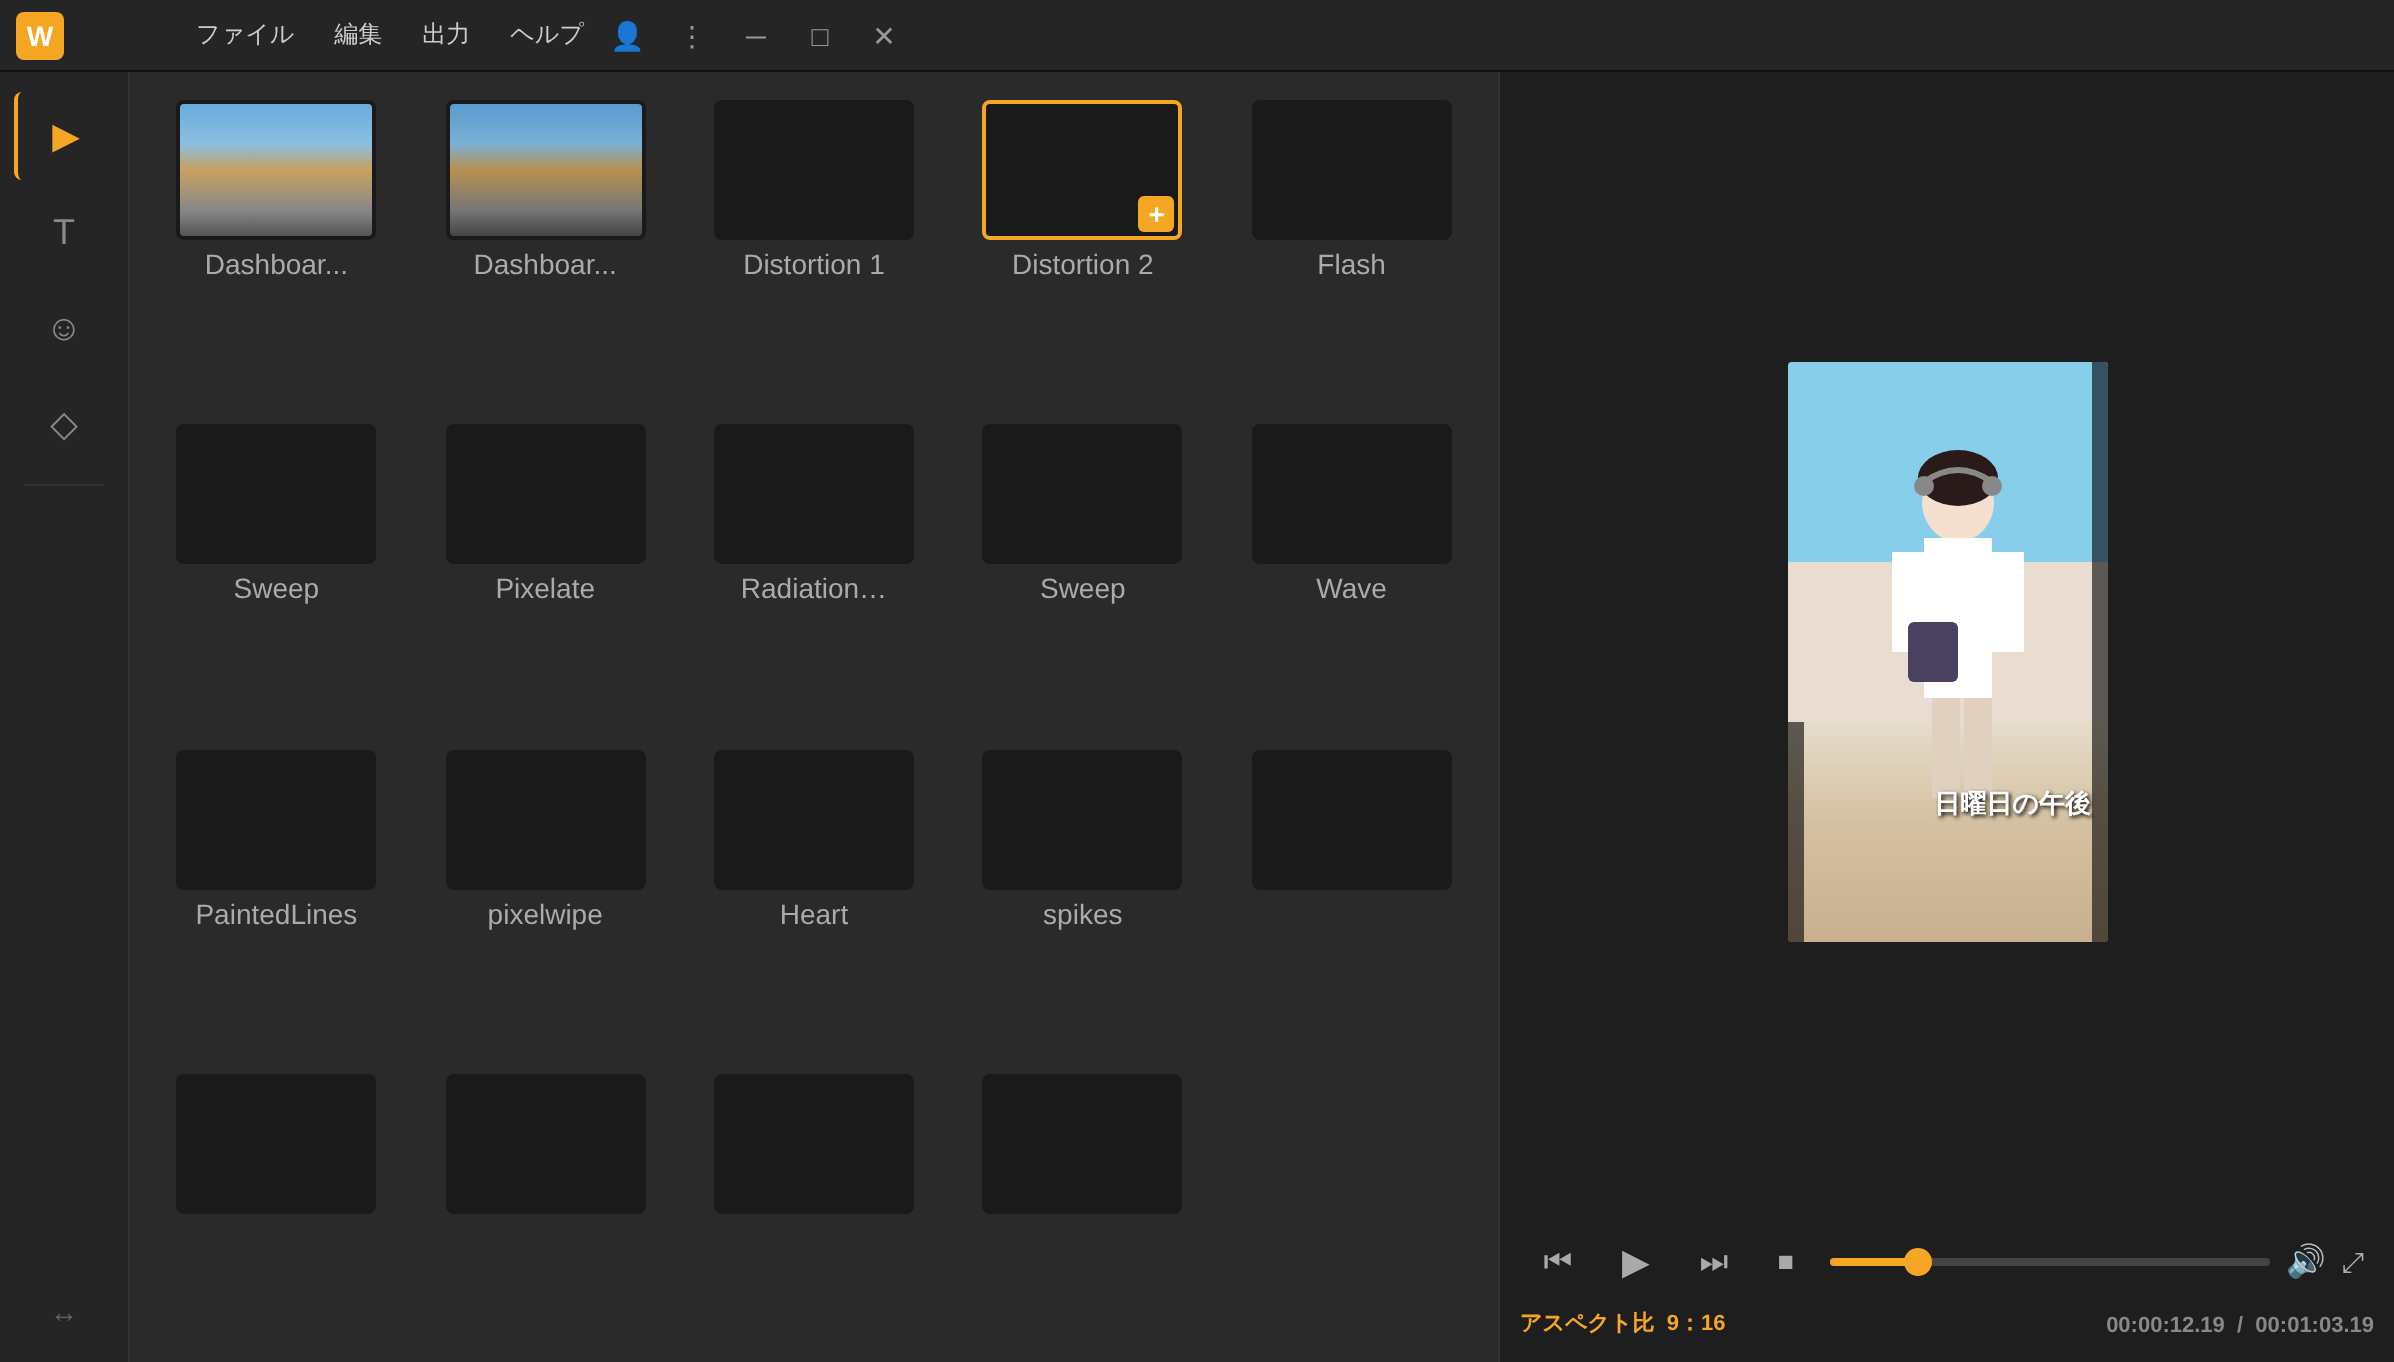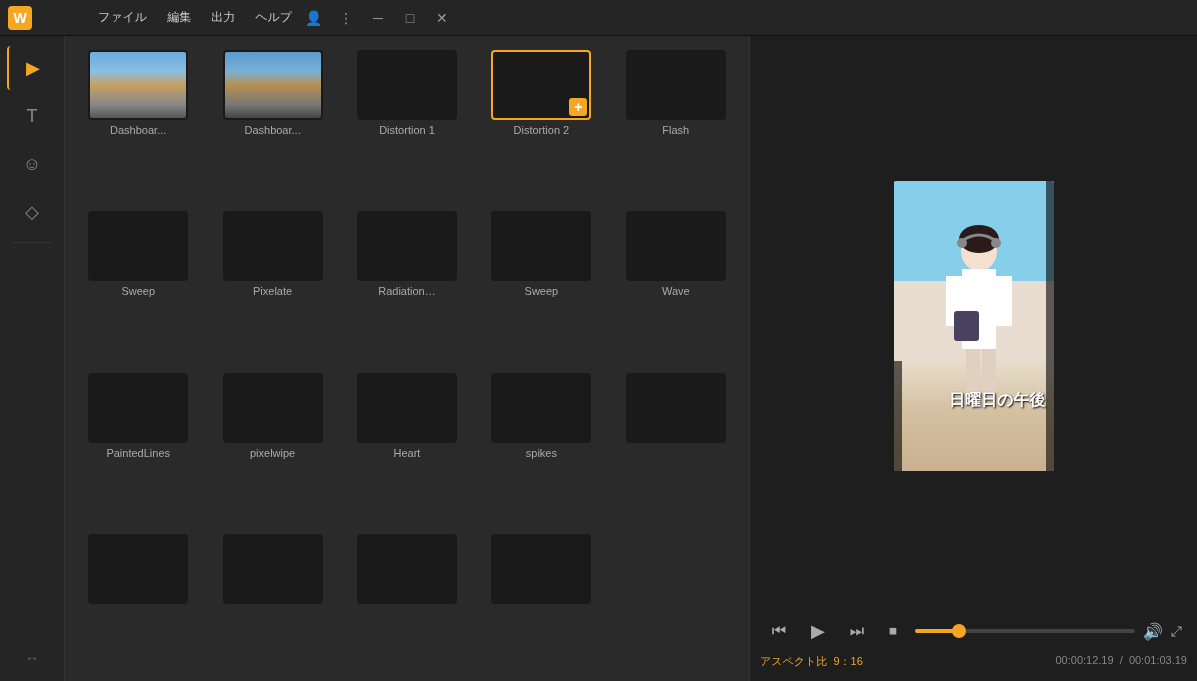--- a/index.html
+++ b/index.html
@@ -161,21 +161,21 @@
       background: #f5a623;
       border-radius: 3px;
       display: flex;
       align-items: center;
       justify-content: center;
       color: #fff;
       font-size: 14px;
       font-weight: bold;
     }
     .effect-label {
-      font-size: 11px;
+      font-size: 14px;
       color: #aaa;
       margin-top: 4px;
       text-align: left;
       white-space: nowrap;
       overflow: hidden;
       text-overflow: ellipsis;
       max-width: 100px;
     }
 
     
@@ -252,21 +252,21 @@
       background: linear-gradient(180deg, #87ceeb 0%, #b0d8e8 20%, #f5f5f0 40%, #e8e0d0 60%, #d4c0a0 80%, #c8b090 100%);
       position: relative;
       border-radius: 2px;
       overflow: hidden;
     }
     .preview-image .text-overlay {
       position: absolute;
       bottom: 60px;
       right: 8px;
       color: #fff;
-      font-size: 16px;
+      font-size: 13px;
       text-shadow: 1px 1px 2px #000;
       writing-mode: horizontal-tb;
       font-weight: bold;
     }
     .preview-image .dark-bar {
       position: absolute;
       left: 0; top: 0; bottom: 0;
       width: 8px;
       background: rgba(0,0,0,0.6);
     }
@@ -333,22 +333,23 @@
     .fullscreen-btn {
       color: #aaa;
       font-size: 14px;
       cursor: pointer;
     }
 
     .preview-meta {
       display: flex;
       width: 100%;
       justify-content: space-between;
-      align-items: flex-start;
+      align-items: flex-end;
       padding: 2px 0;
+      font-weight: bold;
     }
     .aspect-ratio {
       font-size: 11px;
       color: #888;
     }
     .aspect-ratio span { color: #f5a623; }
     .time-display {
       font-size: 11px;
       color: #888;
     }

